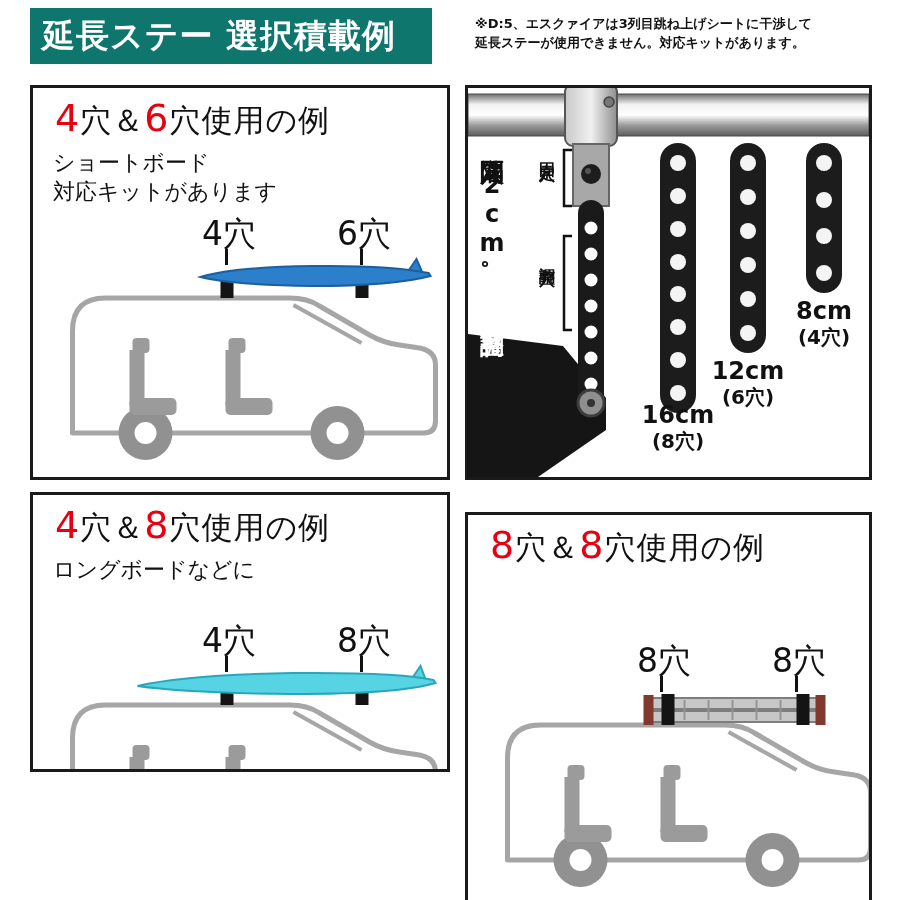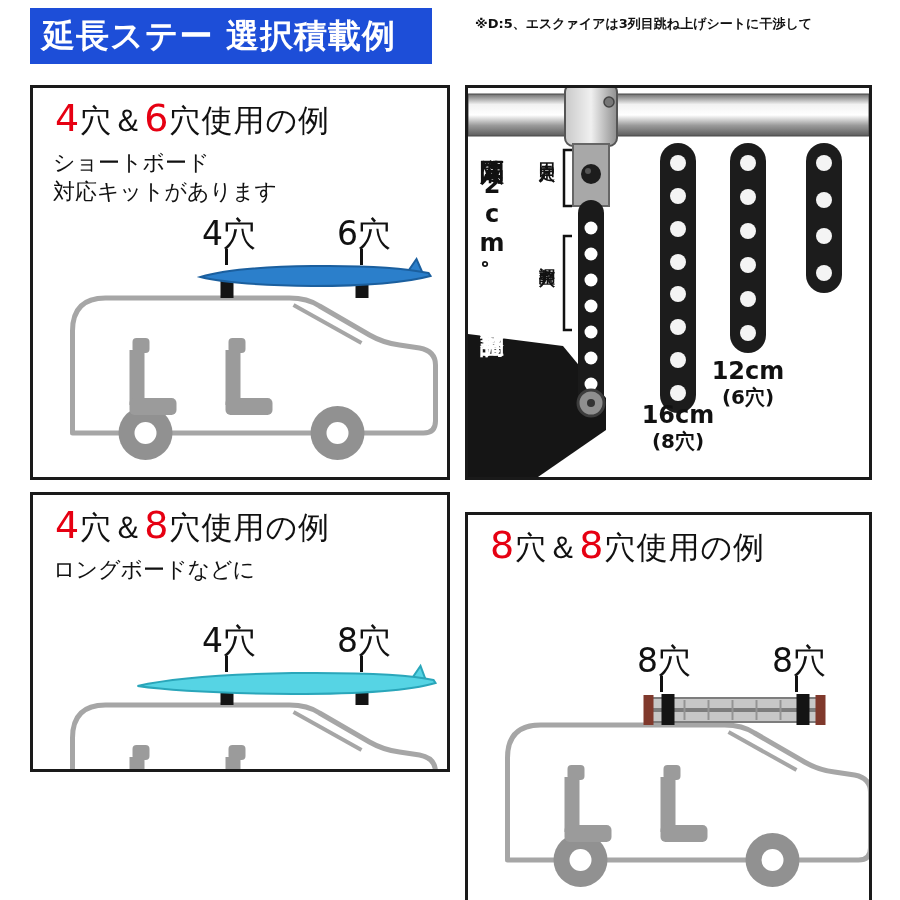--- a/index.html
+++ b/index.html
@@ -6,21 +6,21 @@
   html,body { width:900px; height:900px; }
   body {
     position:relative;
     background:#ffffff;
     font-family:"DejaVu Sans","Liberation Sans",sans-serif;
     color:#111;
     overflow:hidden;
   }
   .title-box{
     position:absolute; left:30px; top:8px; width:402px; height:56px;
-    background:#1d4ed8; color:#fff;
+    background:#0f766e; color:#fff;
     font-size:33px; font-weight:bold; line-height:56px;
     padding-left:12px; letter-spacing:1px; white-space:nowrap;
   }
   .note{
     position:absolute; left:475px; top:15px;
     font-size:13px; font-weight:bold; line-height:1.45; white-space:nowrap;
   }
   .panel{ position:absolute; border:3px solid #1a1a1a; background:#fff; overflow:hidden; }
   #p1{ left:30px;  top:85px;  width:420px; height:395px; }
   #p2{ left:465px; top:85px;  width:407px; height:395px; }
@@ -68,20 +68,21 @@
       </g>
     </g>
   </defs>
 </svg>
 
 <div class="title-box">
   <span>延長ステー 選択積載例</span>
 </div>
 <div class="note">
   <div>※D:5、エスクァイアは3列目跳ね上げシートに干渉して</div>
+  <div>延長ステーが使用できません。対応キットがあります。</div>
 </div>
 
 <section class="panel" id="p1">
   <h2 class="ptitle">
     <span class="red">4</span><span>穴＆</span><span class="red">6</span><span>穴使用の例</span>
   </h2>
   <div class="psub" style="top:60px">ショートボード</div>
   <div class="psub" style="top:89px">対応キットがあります</div>
   <div class="hole-label" style="left:156px;top:124px">4穴</div>
   <div class="hole-label" style="left:291px;top:124px">6穴</div>
@@ -177,20 +178,24 @@
   <div class="vtext small-vlabel" style="left:68px;top:62px">固定穴</div>
   <div class="vtext small-vlabel" style="left:68px;top:167px">調整穴</div>
   <div class="stay-label" style="left:165px;top:314px">
     <div class="size">16cm</div>
     <div class="holes">(8穴)</div>
   </div>
   <div class="stay-label" style="left:235px;top:270px">
     <div class="size">12cm</div>
     <div class="holes">(6穴)</div>
   </div>
+  <div class="stay-label" style="left:311px;top:210px">
+    <div class="size">8cm</div>
+    <div class="holes">(4穴)</div>
+  </div>
 </section>
 
 <section class="panel" id="p3">
   <h2 class="ptitle">
     <span class="red">4</span><span>穴＆</span><span class="red">8</span><span>穴使用の例</span>
   </h2>
   <div class="psub" style="top:60px">ロングボードなどに</div>
   <div class="hole-label" style="left:156px;top:124px">4穴</div>
   <div class="hole-label" style="left:291px;top:124px">8穴</div>
   <div class="tick" style="left:192px;top:161px"></div>

